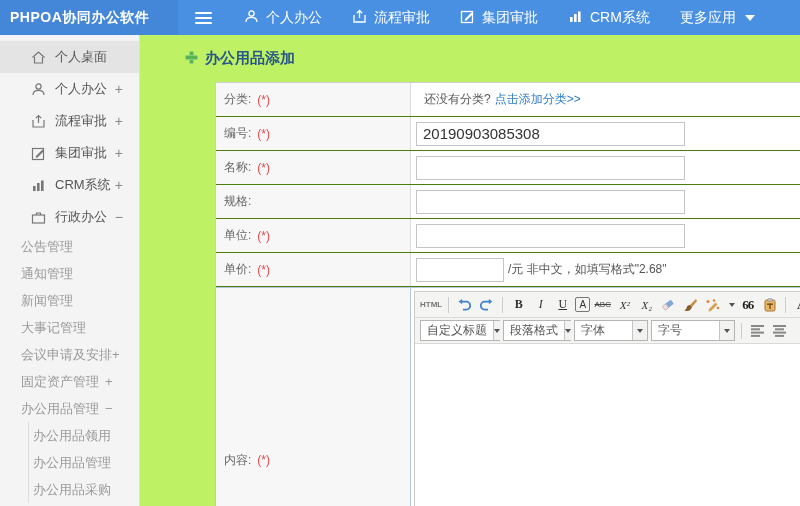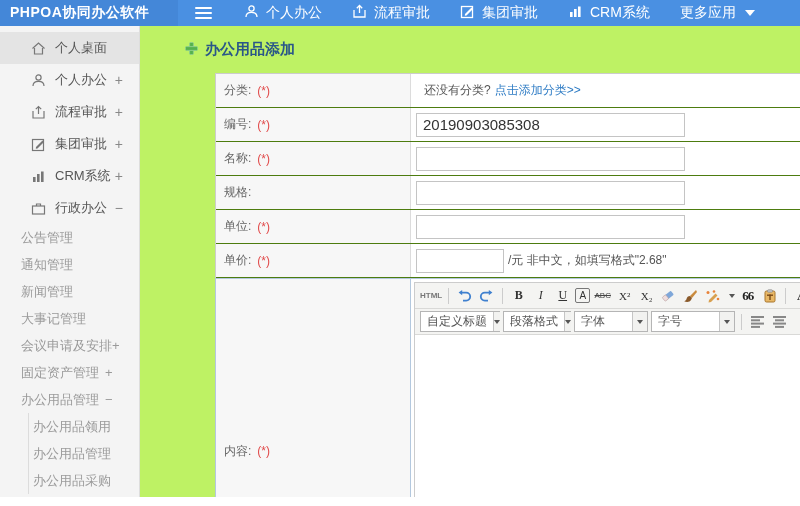--- a/index.html
+++ b/index.html
@@ -1,20 +1,20 @@
 <!DOCTYPE html>
 <html><head>
 <meta charset="utf-8">
 <style>
   * { margin:0; padding:0; box-sizing:border-box; }
   body { font-family:"Liberation Sans","DejaVu Sans",sans-serif; }
   .app { width:800px; height:506px; position:relative; overflow:hidden; background:#fff; }
 
   
-  .topbar { height:26px; background:#4a90e2; display:flex; align-items:center; color:#fff; }
+  .topbar { height:35px; background:#4a90e2; display:flex; align-items:center; color:#fff; }
   .logo { width:178px; height:35px; background:#4487d8; display:flex; align-items:center;
           padding-left:10px; font-size:14px; font-weight:bold; letter-spacing:.5px; }
   .burger { margin-left:17px; width:17px; cursor:pointer; }
   .burger i { display:block; height:2px; background:#fff; margin:3px 0; border-radius:1px; }
   .topnav { display:flex; align-items:center; margin-left:32px; gap:30px; }
   .topnav .navitem { display:flex; align-items:center; gap:7px; font-size:14px; cursor:pointer; }
   .caret { width:0; height:0; border-left:5px solid transparent; border-right:5px solid transparent;
            border-top:6px solid #fff; margin-left:2px; }
 
   
@@ -67,21 +67,21 @@
         height:26px; padding:0 5px; gap:3px; flex-shrink:0; }
   .tbtn { height:20px; min-width:19px; display:flex; align-items:center; justify-content:center;
           font-size:12px; color:#333; cursor:pointer; border-radius:2px; }
   .sep { width:1px; height:16px; background:#ccc; margin:0 3px; }
   .b-html { font-size:8px; color:#777; font-weight:bold; letter-spacing:0; }
   .b-bold { font-weight:bold; font-family:"Liberation Serif","DejaVu Serif",serif; }
   .b-italic { font-style:italic; font-family:"Liberation Serif","DejaVu Serif",serif; }
   .b-under { text-decoration:underline; font-family:"Liberation Serif","DejaVu Serif",serif; }
   .b-box { border:1px solid #777; font-size:10px; padding:0 2px; height:15px; min-width:15px; }
   .b-strike { font-size:8px; text-decoration:line-through; color:#444; }
-  .b-supsub { font-size:11px; font-family:"Liberation Serif","DejaVu Serif",serif; }
+  .b-supsub { font-size:11px; font-style:italic; font-family:"Liberation Serif","DejaVu Serif",serif; }
   .b-quote { font-weight:bold; font-size:13px; letter-spacing:-1px; font-family:"Liberation Serif","DejaVu Serif",serif; color:#222; }
   .b-fontA { font-size:13px; font-weight:bold; font-family:"Liberation Serif","DejaVu Serif",serif; }
   .ddcaret { width:0; height:0; border-left:3.5px solid transparent; border-right:3.5px solid transparent;
              border-top:4px solid #555; margin-left:4px; }
   .dd { height:21px; border:1px solid #b5b5b5; background:#fff; display:flex; align-items:center;
         font-size:12px; color:#555; cursor:pointer; }
   .dd .ddtxt { padding:0 6px; flex:1; white-space:nowrap; }
   .dd .ddarr { width:15px; height:100%; border-left:1px solid #c5c5c5; display:flex; align-items:center;
                justify-content:center; background:#f2f2f0; }
   .edit-area { flex:1; background:#fff; }

